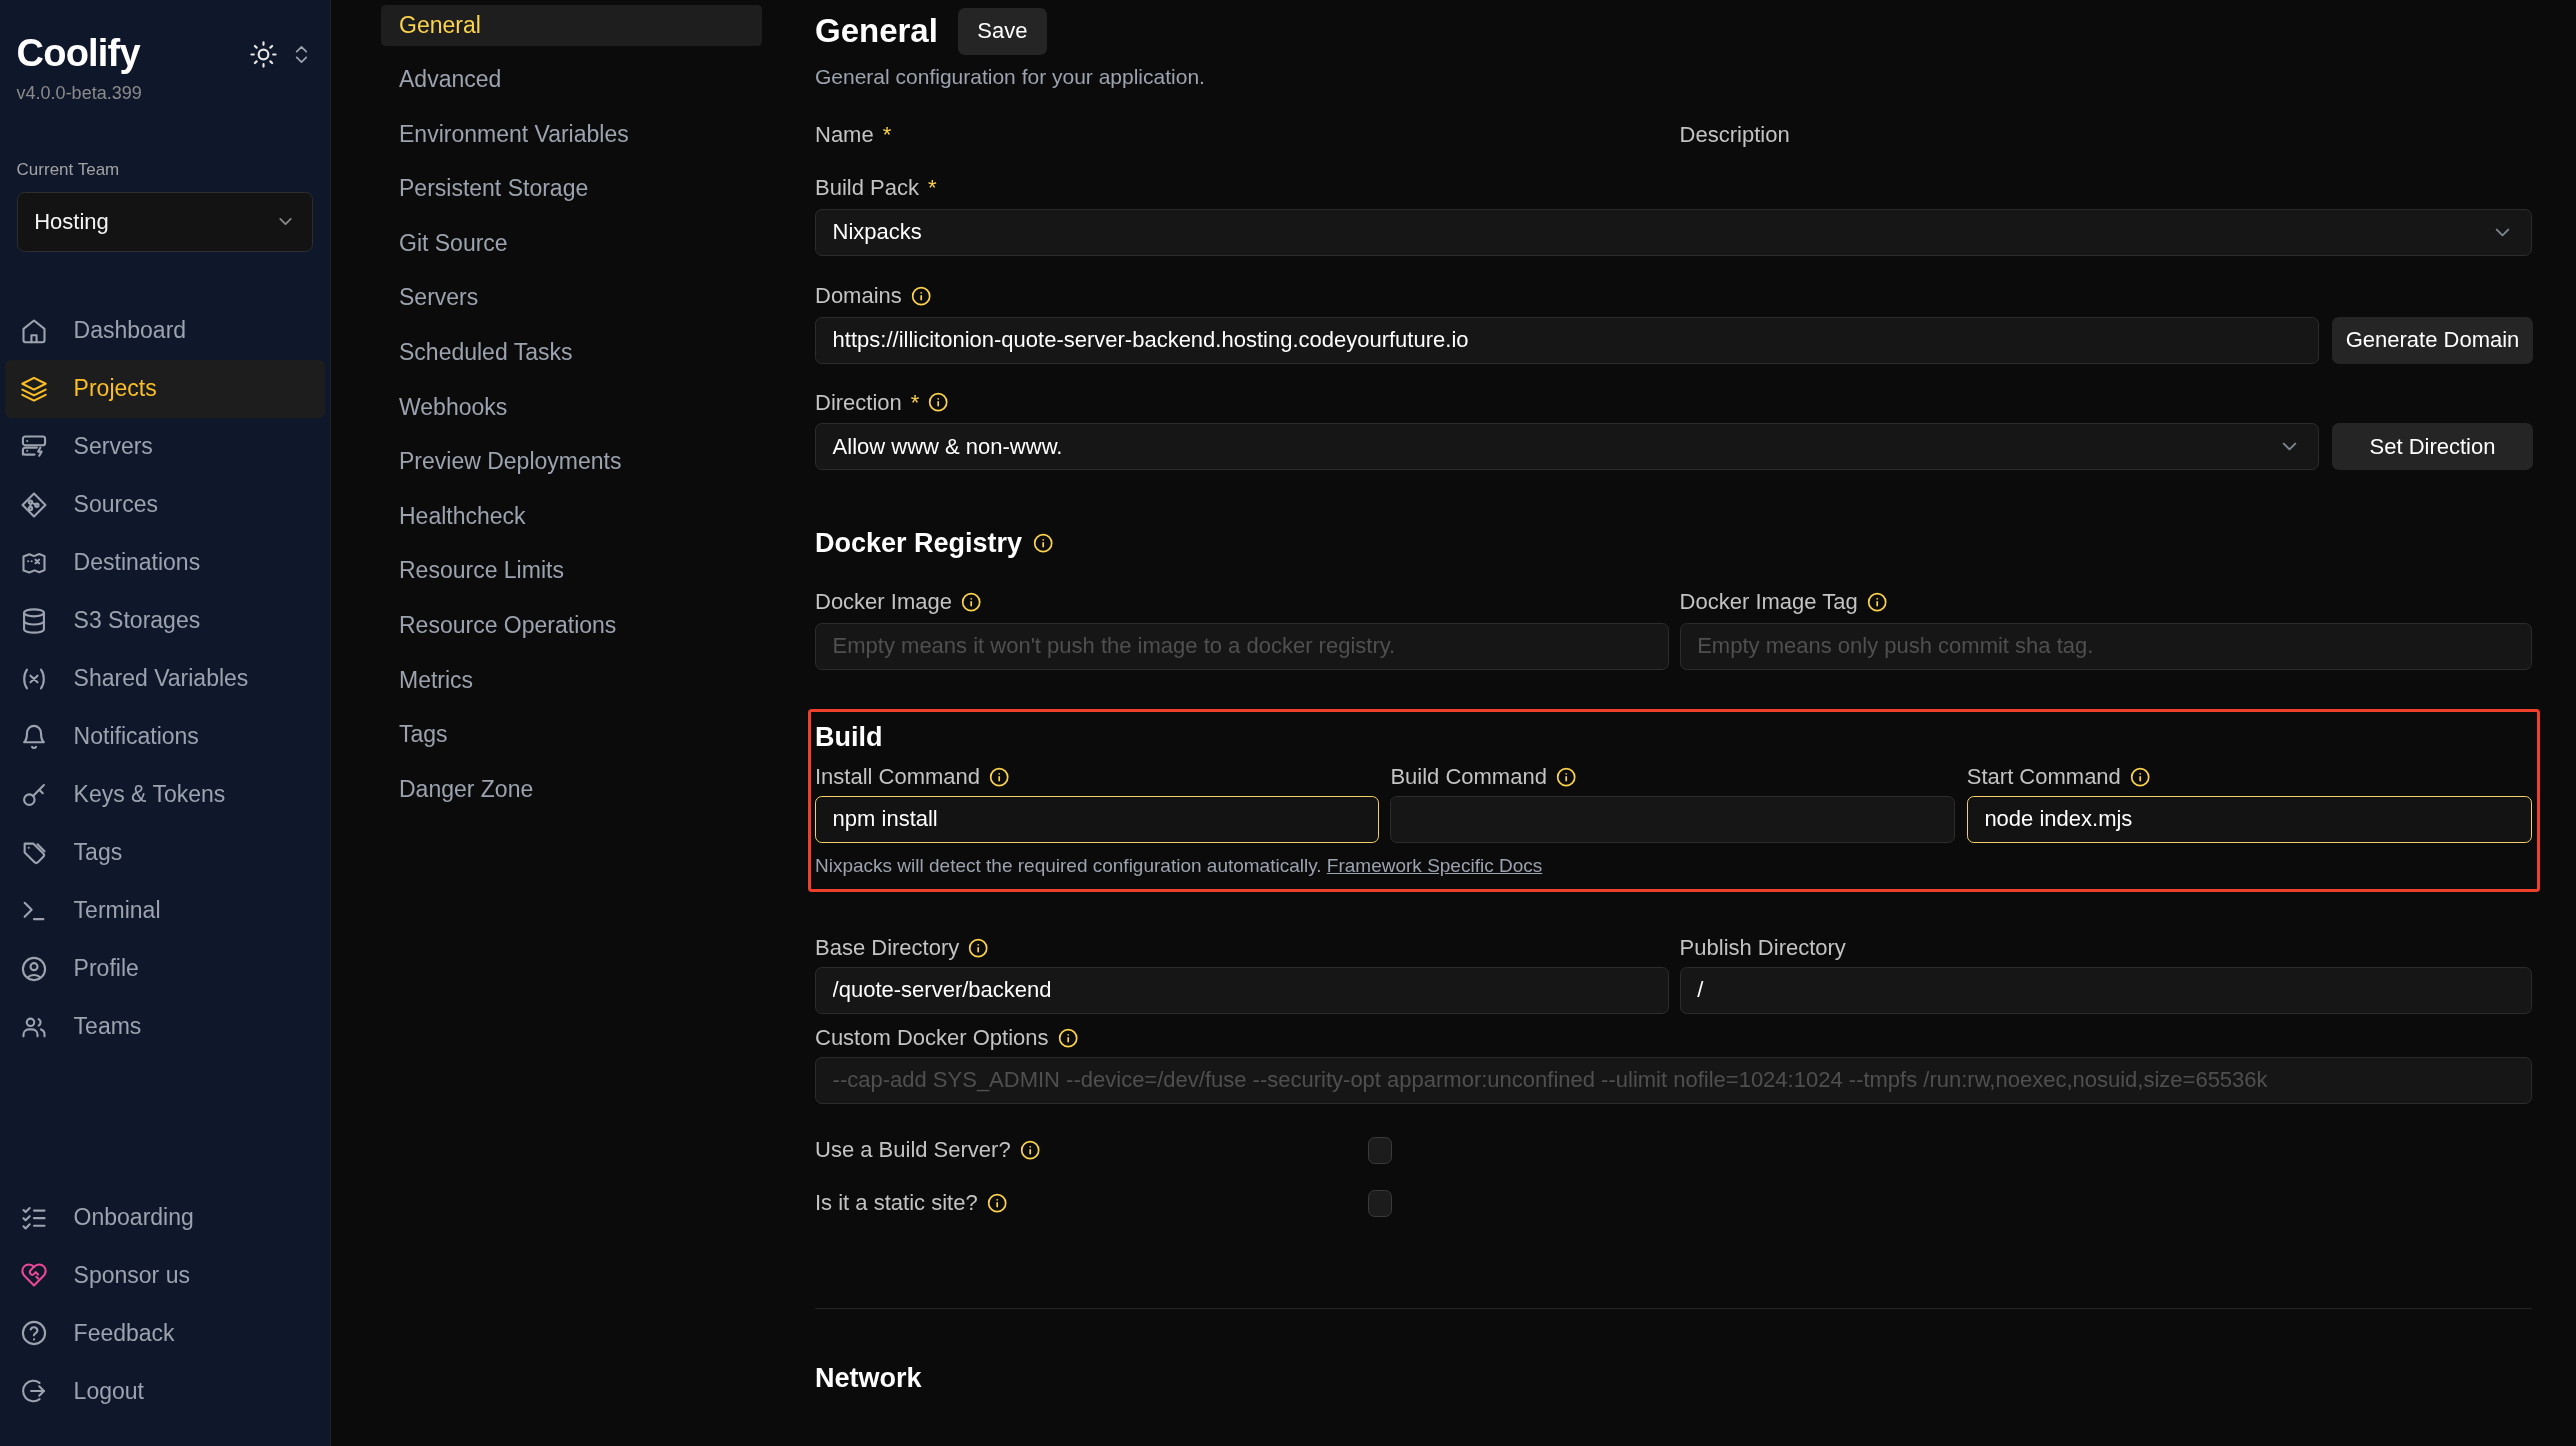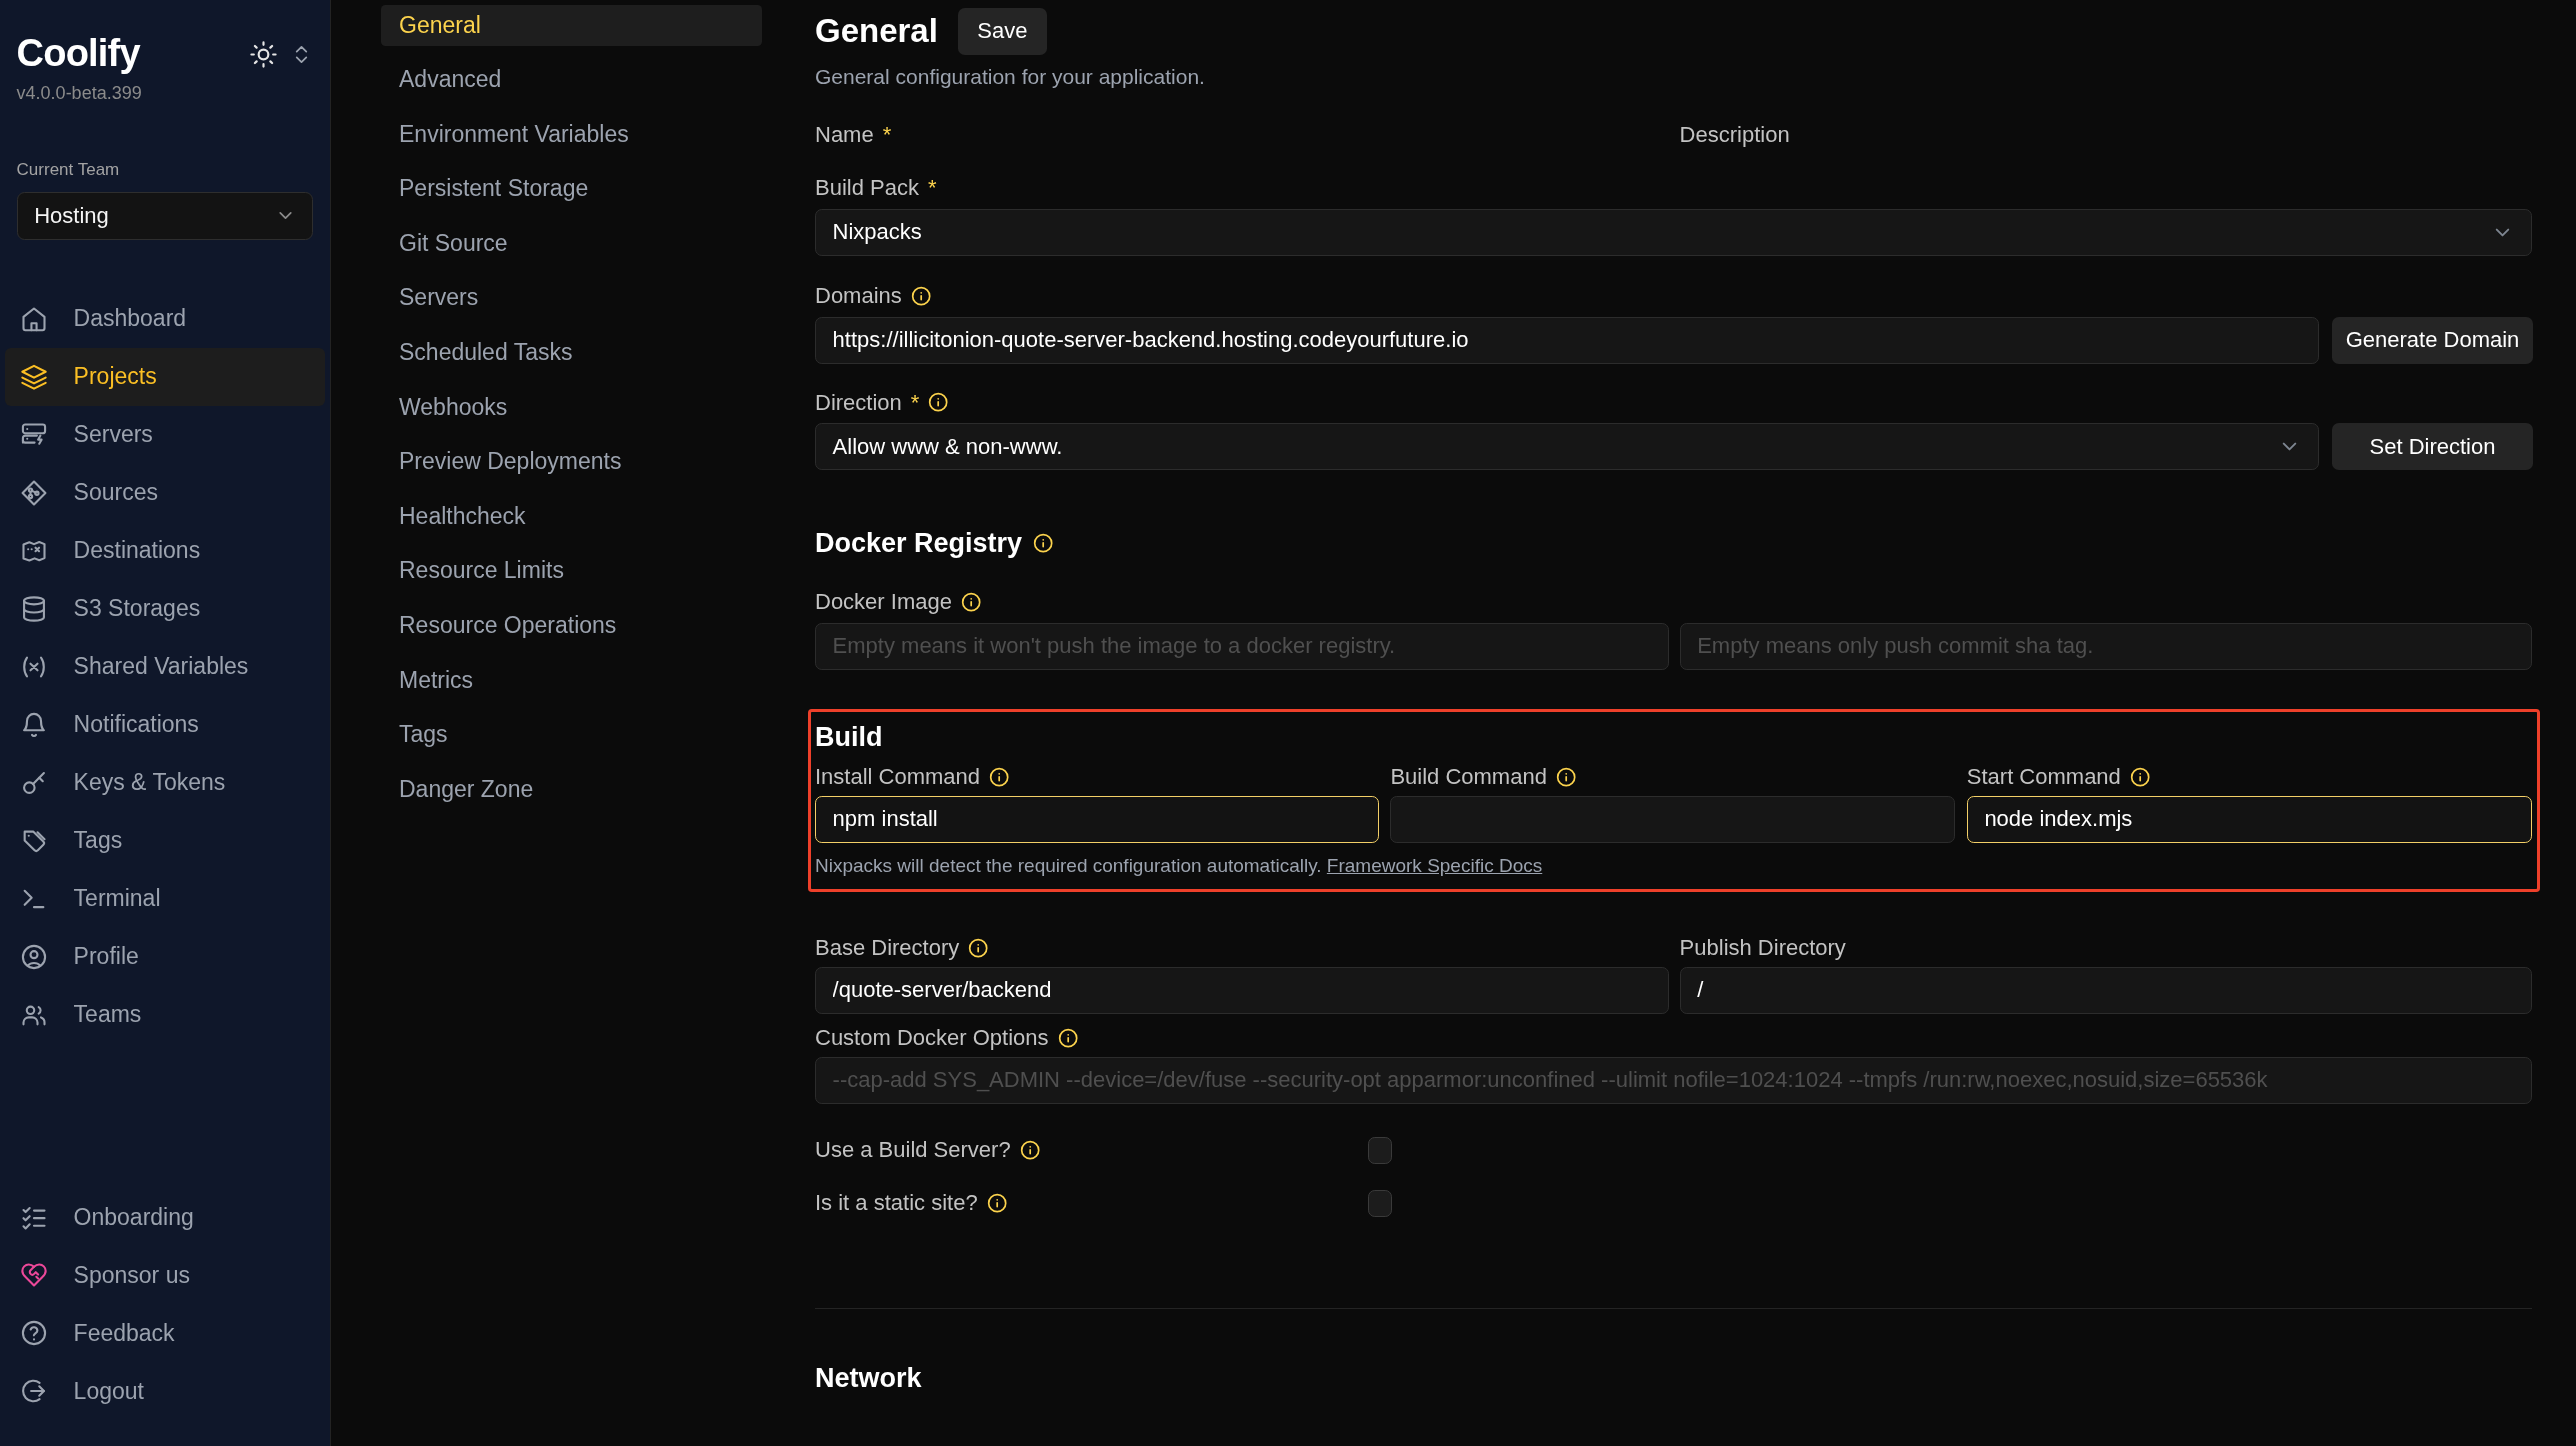--- a/index.html
+++ b/index.html
@@ -10,21 +10,21 @@
   
   .sidebar { position:absolute; left:0; top:0; bottom:0; width:331px;
     border-right:0.8px solid #232323; padding:32px 16.6px 27px 16.6px;
     display:flex; flex-direction:column; background:#0f172a; }
   .brand-row { display:flex; align-items:flex-start; justify-content:space-between; }
   .brand { font-size:38px; font-weight:800; letter-spacing:-0.8px; }
   .brand-icons { display:flex; align-items:center; gap:12px; margin-top:7.6px; }
   .brand-icons svg { display:block; }
   .version { margin-top:7.6px; font-size:18px; color:#8b8b8b; }
   .team-label { margin-top:56px; font-size:17px; color:#a3a3a3; }
-  .team-select { margin-top:12px; height:48px; background:#131313; border:0.8px solid #2e2e2e;
+  .team-select { margin-top:12px; height:60px; background:#131313; border:0.8px solid #2e2e2e;
     border-radius:7.6px; display:flex; align-items:center; justify-content:space-between;
     padding:0 16.6px; font-size:22px; color:#f5f5f5; cursor:pointer; }
   .team-select svg { color:#8b8b8b; }
   .nav { margin-top:50px; display:flex; flex-direction:column; }
   .nav-item { height:58px; display:flex; align-items:center; gap:26px; color:#9ca3af;
     font-size:23px; padding:0 3px; cursor:pointer; }
   .nav-item svg { width:28px; height:28px; flex:0 0 28px; }
   .nav-item.active { background:#1d1d1d; border-radius:6px; color:#fbbf24;
     margin:0 -12px; padding:0 15px; }
   .nav-item.sponsor svg { color:#ec4899; }
@@ -382,20 +382,30 @@
           <svg viewBox="0 0 24 24" fill="none" stroke="currentColor" stroke-width="2" stroke-linecap="round">
             <circle cx="12" cy="12" r="10"></circle>
             <line x1="12" y1="16" x2="12" y2="11.5"></line>
             <line x1="12" y1="8" x2="12.01" y2="8"></line>
           </svg>
         </span>
     </div>
     <div class="grid-2" style="margin-top:30px;">
       <div class="label-row">
         <span>Docker Image</span>
+        <span class="info-icon">
+            <svg viewBox="0 0 24 24" fill="none" stroke="currentColor" stroke-width="2" stroke-linecap="round">
+              <circle cx="12" cy="12" r="10"></circle>
+              <line x1="12" y1="16" x2="12" y2="11.5"></line>
+              <line x1="12" y1="8" x2="12.01" y2="8"></line>
+            </svg>
+          </span>
+      </div>
+      <div class="label-row">
+        <span>Docker Image Tag</span>
         <span class="info-icon">
             <svg viewBox="0 0 24 24" fill="none" stroke="currentColor" stroke-width="2" stroke-linecap="round">
               <circle cx="12" cy="12" r="10"></circle>
               <line x1="12" y1="16" x2="12" y2="11.5"></line>
               <line x1="12" y1="8" x2="12.01" y2="8"></line>
             </svg>
           </span>
       </div>
     </div>
     <div class="grid-2 mt-input">

